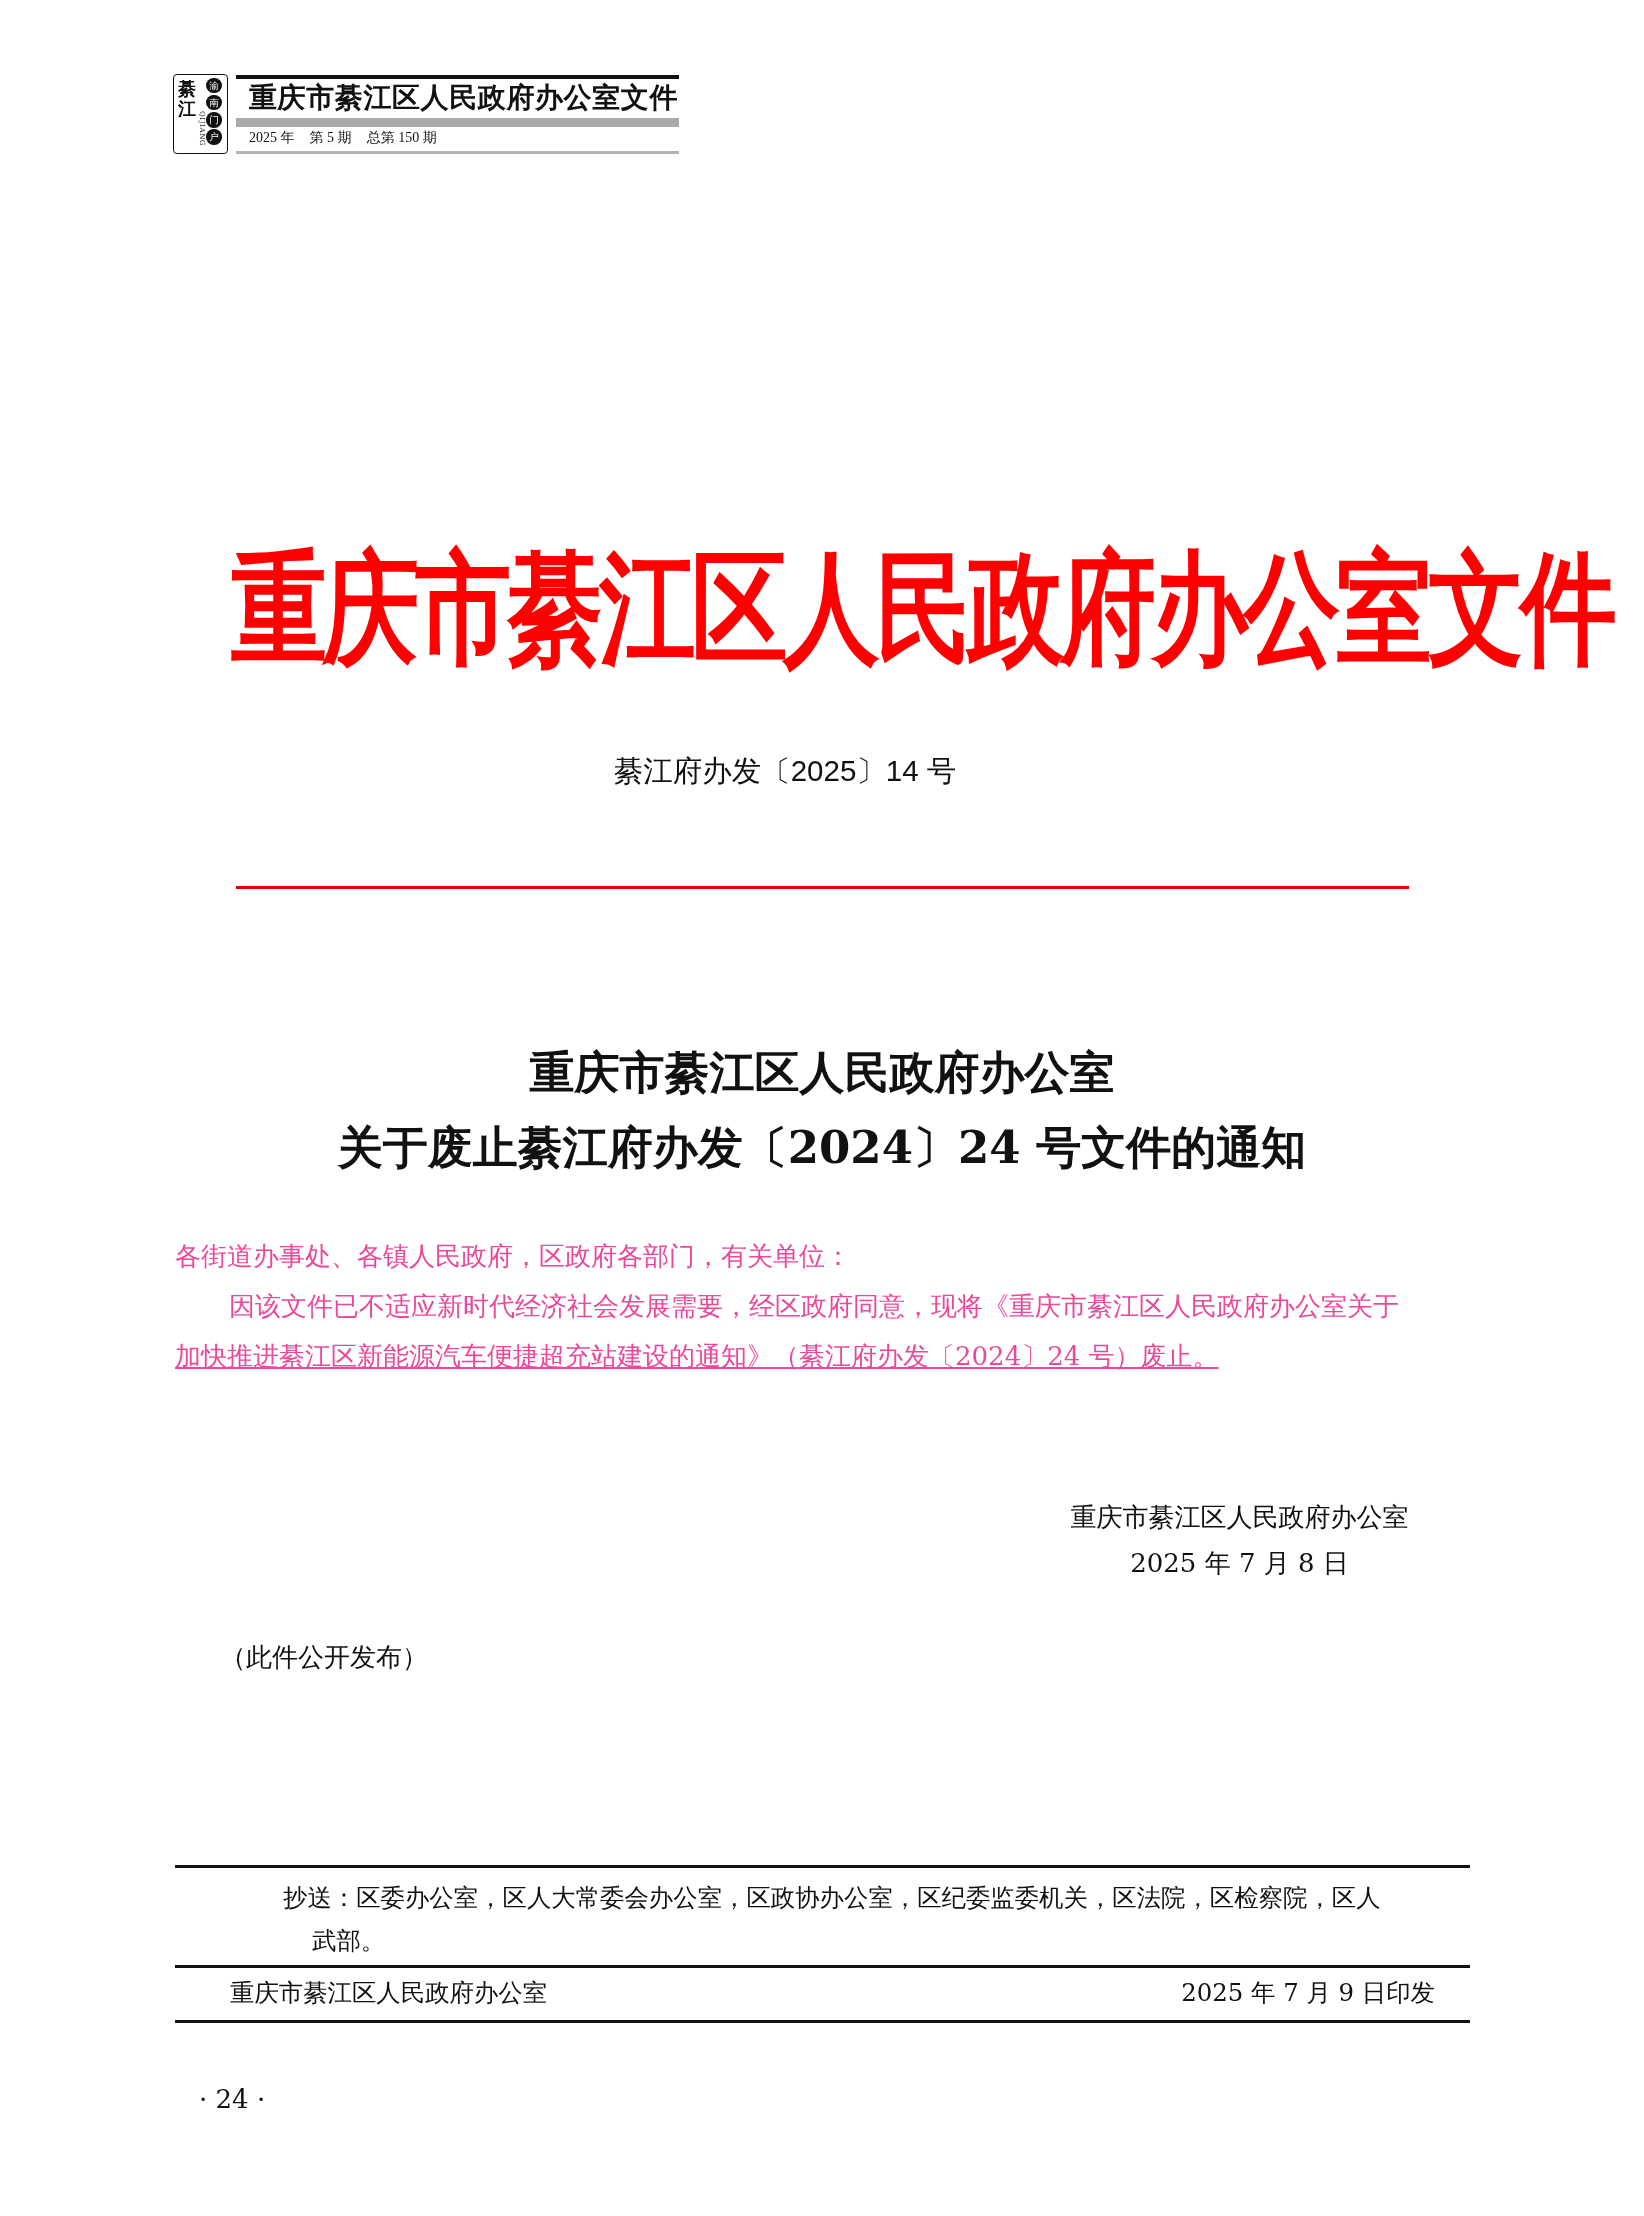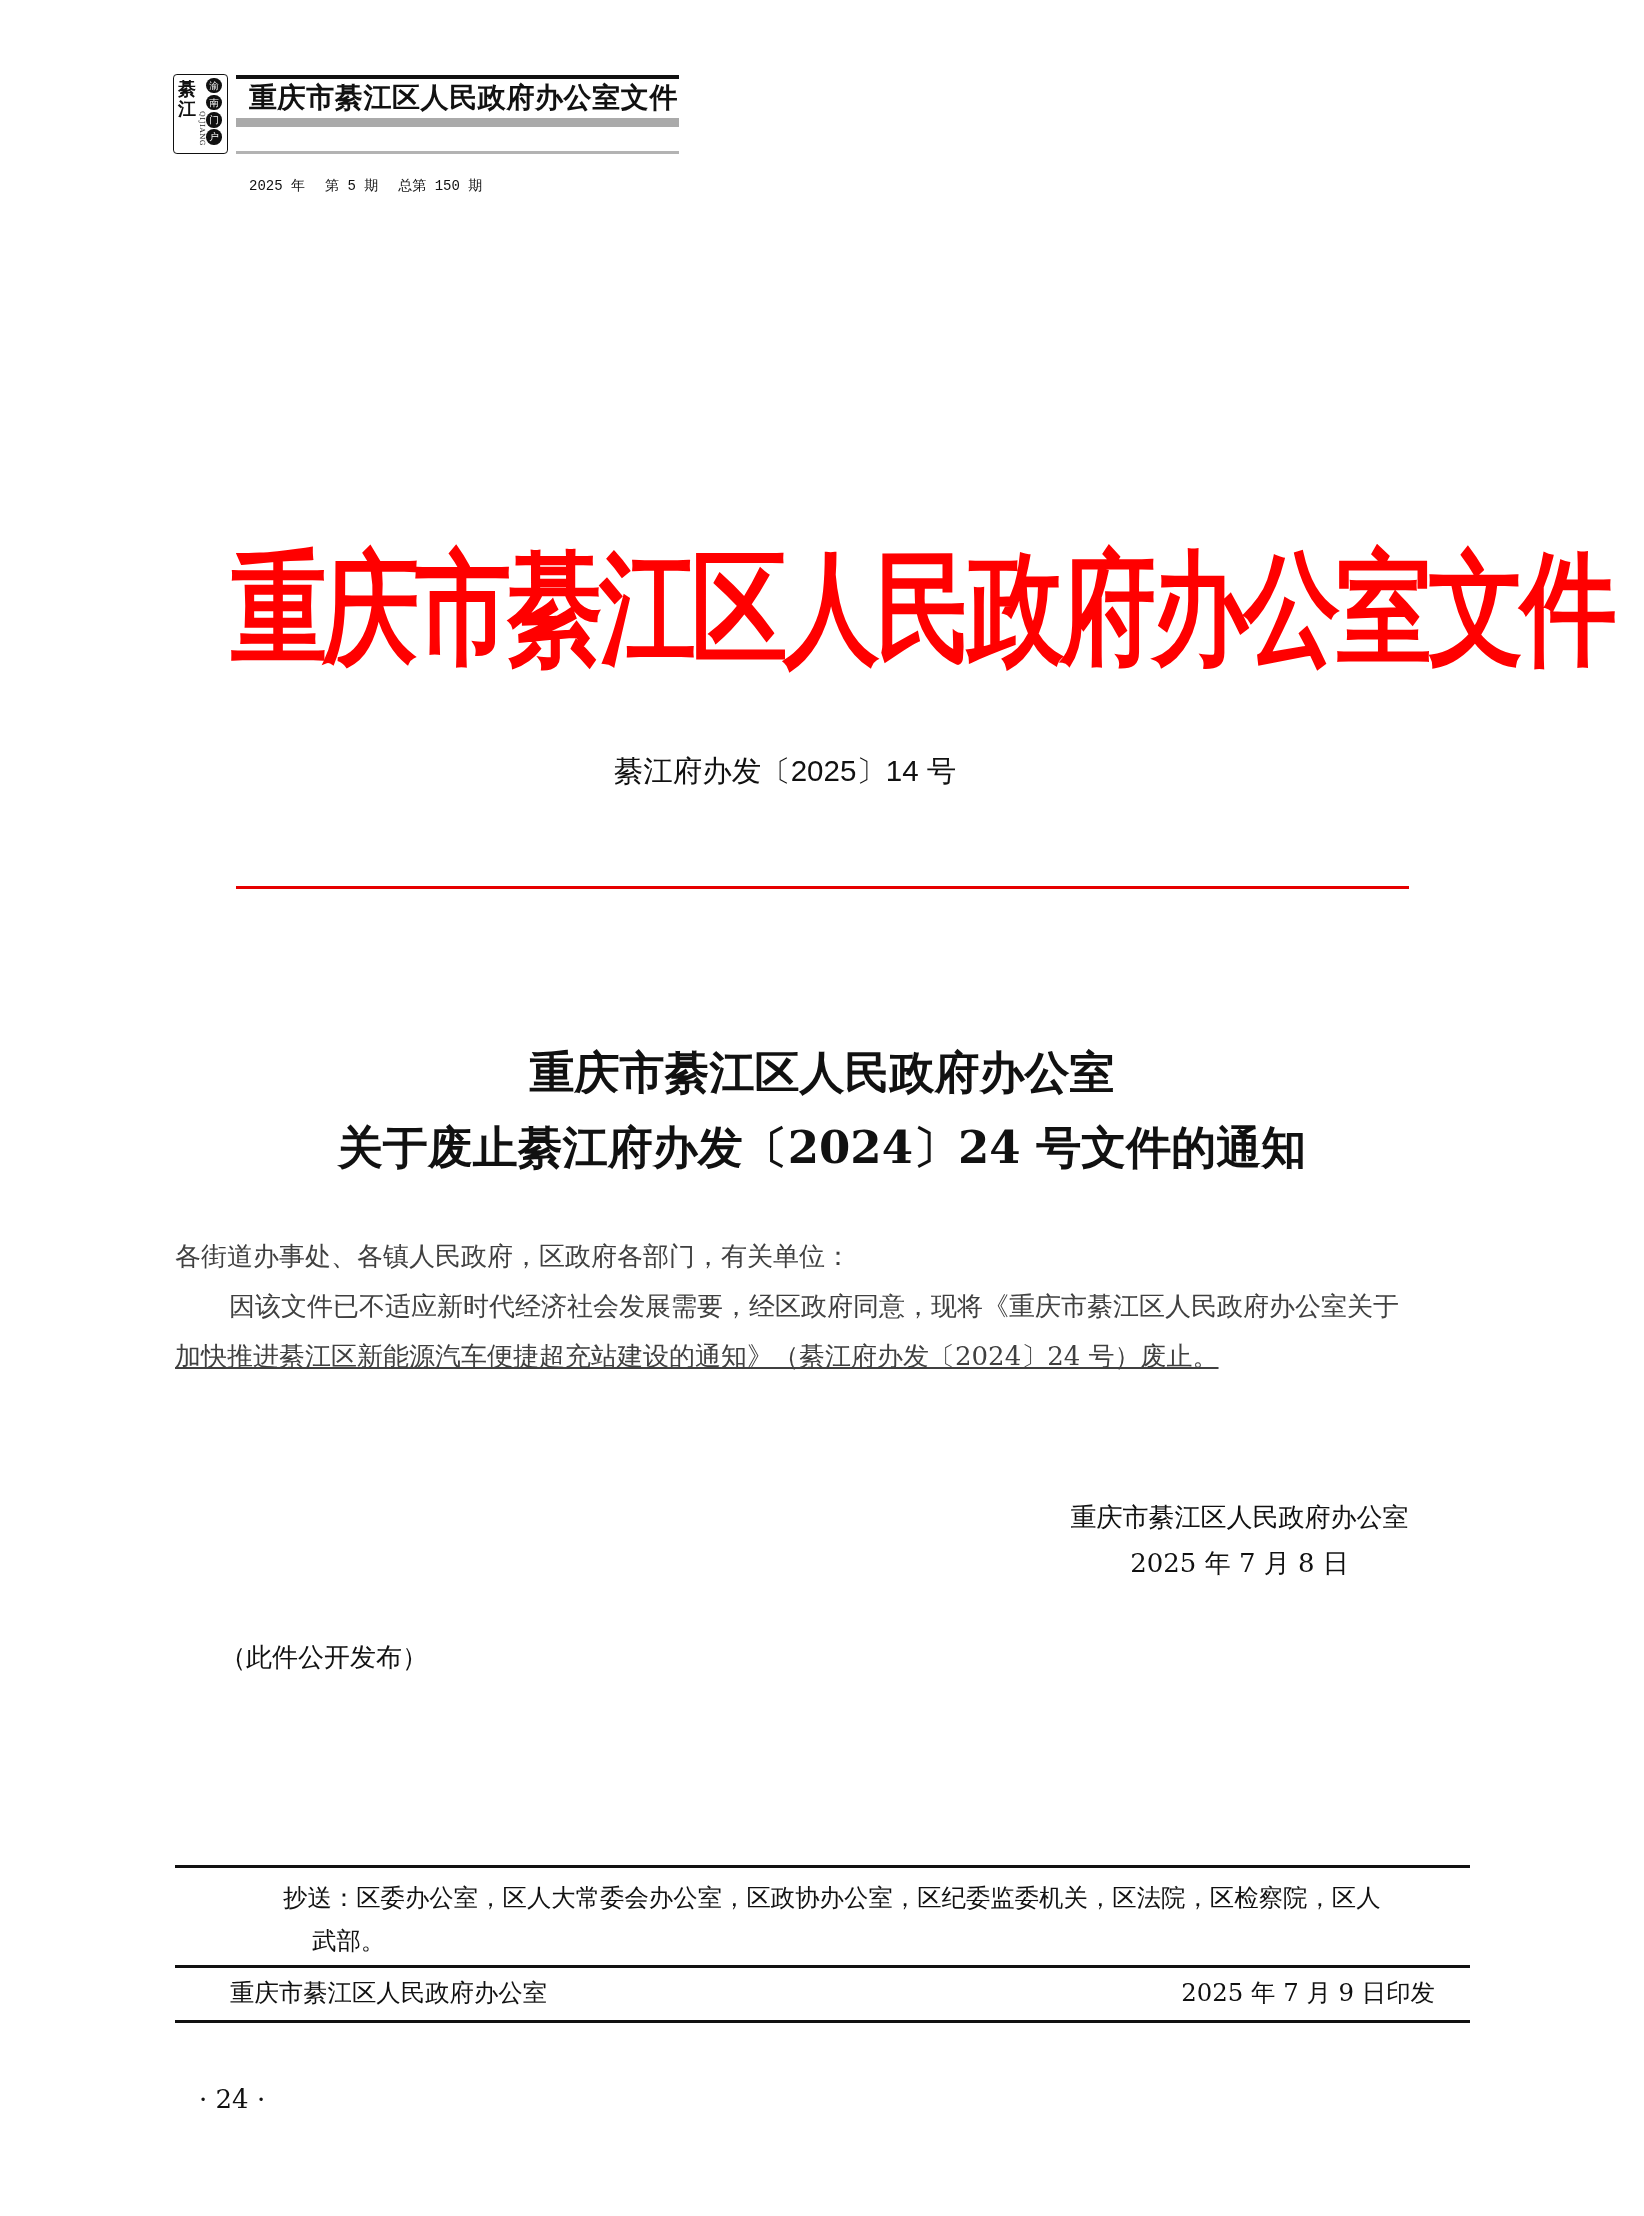--- a/index.html
+++ b/index.html
@@ -15,43 +15,43 @@
   .logo-circles { position: absolute; right: 3.9px; top: 2.6px; width: 16.7px; }
   .logo-circle { width: 15.4px; height: 15.4px; border-radius: 50%; background: #111; color: #fff;
                  font-size: 9.6px; line-height: 15.4px; text-align: center; margin-bottom: 1.9px; }
   .logo-en { position: absolute; left: 24.4px; top: 36px; font-size: 7px; letter-spacing: 0.6px;
              writing-mode: vertical-rl; font-family: "DejaVu Serif", serif; color: #222; }
 
   .hdr-rule-black { left: 236px; top: 75px; width: 443px; height: 3.9px; background: #111; }
   .hdr-title { left: 249px; top: 79px; font-size: 28px; line-height: 37px; font-weight: bold;
                letter-spacing: 0.6px; color: #111; white-space: nowrap; }
   .hdr-rule-gray { left: 236px; top: 118px; width: 443px; height: 9px; background: #aaaaaa; }
-  .hdr-issue { left: 249px; top: 128px; font-family: Liberation Mono, monospace;
-               font-size: 14px; line-height: 20.6px; color: #111; white-space: nowrap; margin-top: 48px; }
+  .hdr-issue { left: 249px; top: 128px; font-family: Liberation Serif, serif;
+               font-size: 14px; line-height: 20.6px; color: #111; white-space: nowrap; }
   .hdr-issue span { margin-right: 11.6px; }
   .hdr-rule-thin { left: 236px; top: 151px; width: 443px; height: 3.2px; background: #b3b3b3; }
 
   
   .masthead { left: 231px; top: 527px; width: 1207px; text-align: center;
               font-size: 96px; line-height: 128px; font-weight: bold; color: #ff0000;
               white-space: nowrap; letter-spacing: -3.9px; transform: scaleY(1.28); transform-origin: top center; }
 
   .doc-number { left: 0; top: 751px; width: 1570px; text-align: center;
                 font-family: "Liberation Sans", "DejaVu Sans", sans-serif;
                 font-size: 29.5px; line-height: 39px; color: #111; white-space: nowrap; }
   .red-rule { left: 236px; top: 886px; width: 1173px; height: 2.6px; background: #e60000; }
 
   
   .title { left: 0; width: 1644px; text-align: center; font-size: 45px; line-height: 58px;
            font-weight: bold; color: #111; white-space: nowrap; }
   .title1 { top: 1044px; }
   .title2 { top: 1119px; }
 
   
-  .body-line { left: 175px; font-size: 26px; line-height: 36px; color: #404040; white-space: nowrap; }
+  .body-line { left: 175px; font-size: 26px; line-height: 36px; color: #ec4899; white-space: nowrap; }
   .salutation { top: 1238px; }
   .para1 { top: 1288px; left: 229px; }
   .para2 { top: 1338px; text-decoration: underline; }
 
   .sign-org { left: 1047px; width: 385px; top: 1499px; text-align: center;
               font-size: 26px; line-height: 36px; white-space: nowrap; }
   .sign-date { left: 1047px; width: 385px; top: 1545px; text-align: center;
                font-size: 26px; line-height: 36px; white-space: nowrap; }
   .public-note { left: 220px; top: 1639px; font-size: 26px; line-height: 36px; white-space: nowrap; }
 

